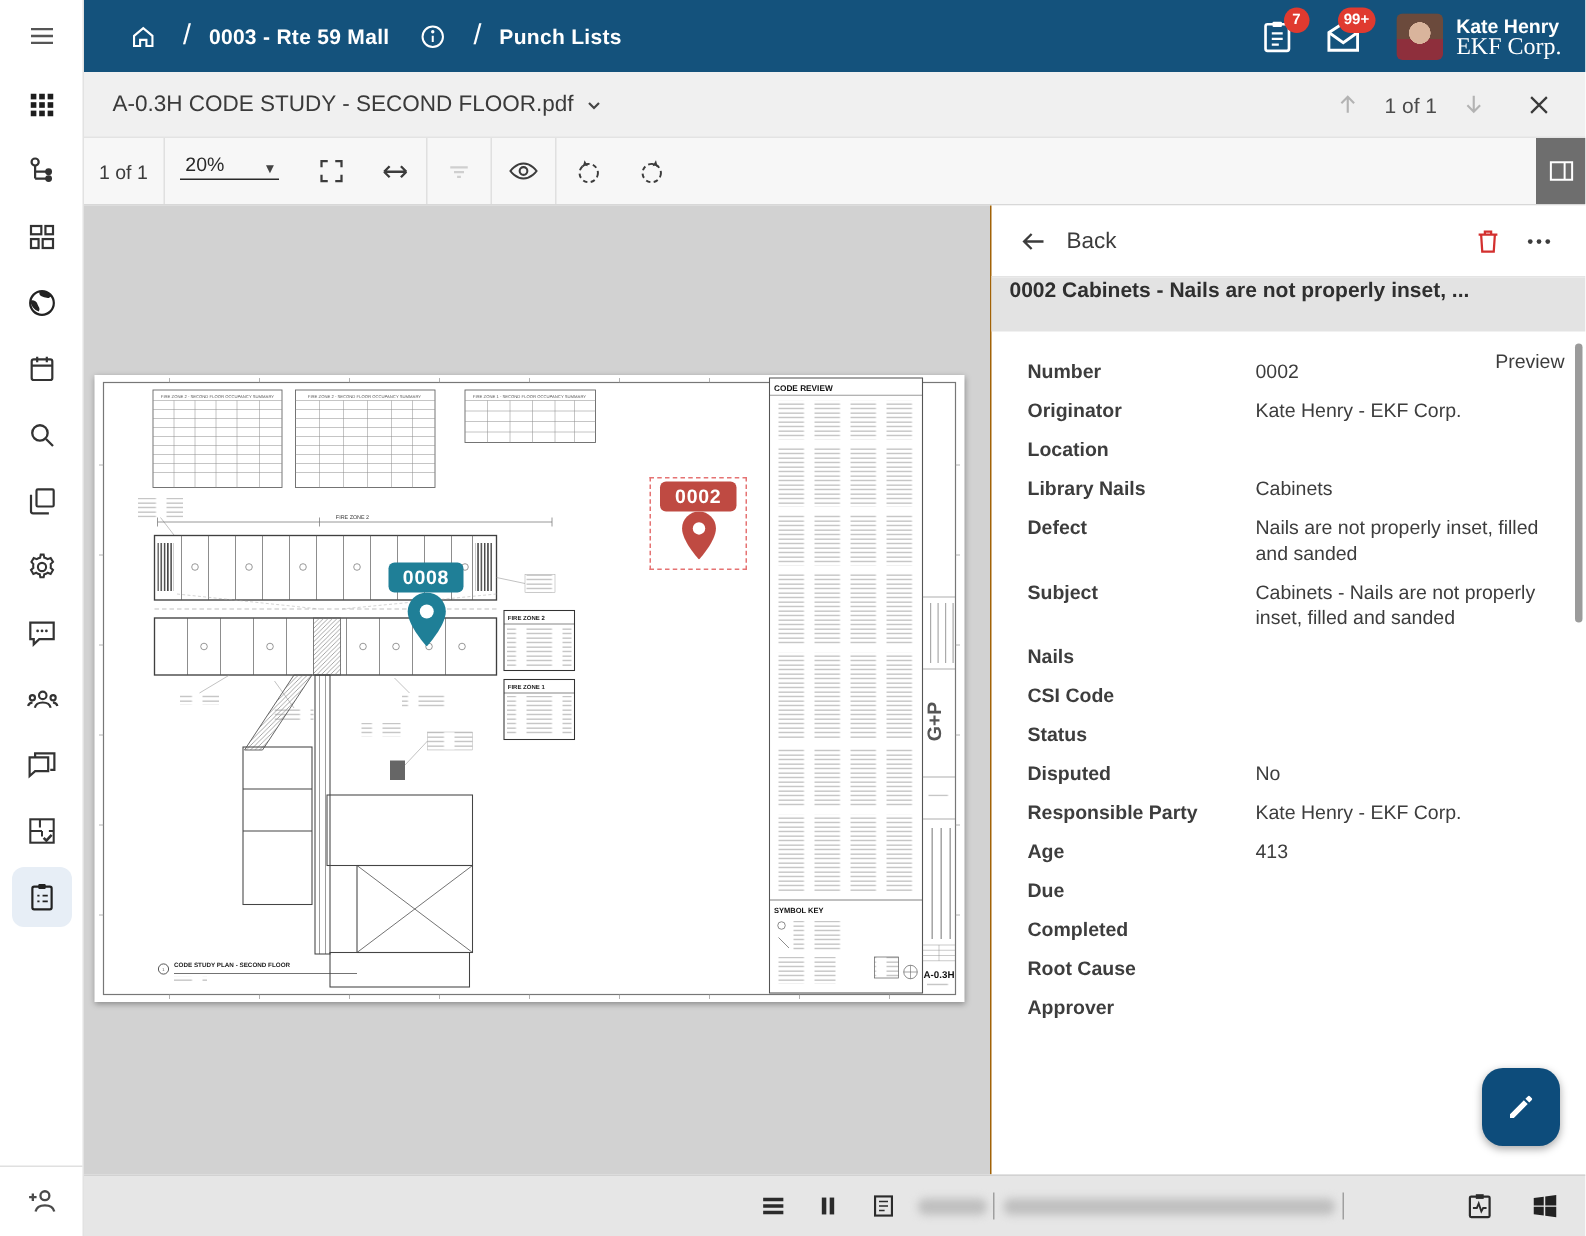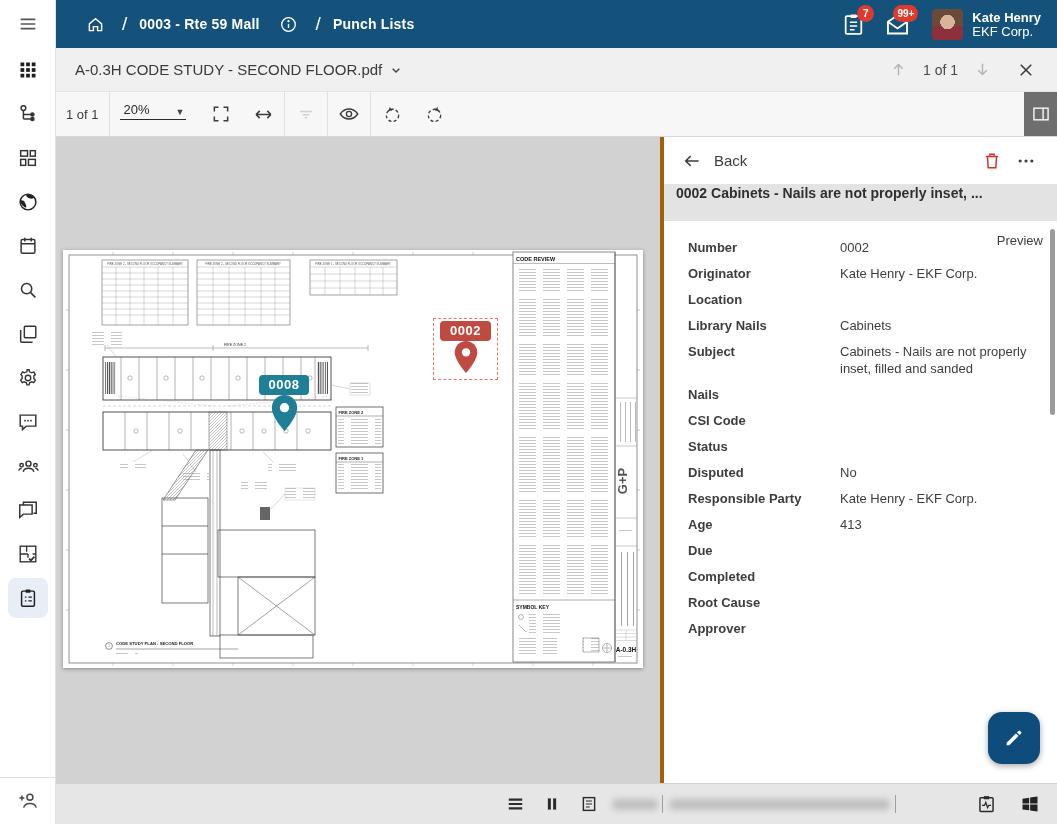--- a/index.html
+++ b/index.html
@@ -21,21 +21,21 @@
   .crumb-sep { font-size:19px; font-weight:300; margin:0 12px; color:#fff; }
   .crumb-text { font-size:14px; font-weight:700; letter-spacing:.2px; }
   .topbar .spacer { flex:1; }
   .badge-btn { position:relative; width:34px; height:34px; display:flex; align-items:center; justify-content:center; margin-left:10px; cursor:pointer; }
   .badge { position:absolute; top:-2px; right:-4px; background:#e03a2f; color:#fff; font-size:10px; font-weight:700; border-radius:9px; min-width:17px; height:17px; padding:0 4px; display:flex; align-items:center; justify-content:center; }
   .avatar { width:31px; height:31px; border-radius:4px; margin:0 9px 0 18px; background:
       radial-gradient(circle at 50% 42%, #d9b49c 0 30%, rgba(0,0,0,0) 31%),
       linear-gradient(180deg,#6b4a3c 0 55%, #8e2f3c 56% 100%);
       background-color:#5a4337; cursor:pointer; }
   .user-name { font-size:13px; font-weight:700; line-height:15px; }
-  .user-co { font-size:13px; line-height:13px; }
+  .user-co { font-size:16px; line-height:13px;font-family:Liberation Serif, serif; }
 
   .doc-bar { height:44px; background:#f0f0f0; display:flex; align-items:center; padding:0 22px 0 19px; border-bottom:1px solid #e3e3e3; }
   .doc-title { font-size:15px; color:#3a3a3a; display:flex; align-items:center; gap:6px; cursor:pointer; }
   .doc-bar .spacer { flex:1; }
   .pager { display:flex; align-items:center; gap:16px; font-size:14px; color:#4a4a4a; margin-right:26px; }
   .arrow-btn { color:#b3b3b3; display:flex; }
   .close-btn { display:flex; cursor:pointer; }
 
   .toolbar { height:45px; background:#f7f7f7; border-bottom:1px solid #d8d8d8; display:flex; align-items:center; position:relative; padding-left:8px; }
   .tb-page { font-size:13px; color:#3c3c3c; padding:0 10px 0 2px; }
@@ -59,21 +59,21 @@
   .ts65b { font-size:6.5px; font-weight:700; fill:#111; }
   .tsgp { font-size:13px; font-weight:700; fill:#555; }
 
   .pin-group { position:absolute; display:flex; flex-direction:column; align-items:center; cursor:pointer; }
   .pin-group.selected { border:1.5px dashed #e57373; padding:2px 3px; }
   .pin-label { color:#fff; font-size:13px; font-weight:700; border-radius:4px; padding:2px 10px 3px; letter-spacing:.5px; }
   .pin-label.red { background:#bf4a42; }
   .pin-label.teal { background:#1f7f97; }
 
   
-  .right-panel { width:397px; flex:0 0 397px; background:#fff; border-left:4px solid #a16207; position:relative; display:flex; flex-direction:column; }
+  .right-panel { width:397px; flex:0 0 397px; background:#fff; border-left:1px solid #a16207; position:relative; display:flex; flex-direction:column; }
   .panel-head { height:48px; display:flex; align-items:center; padding:0 16px 0 18px; border-bottom:1px solid #e4e4e4; flex:0 0 48px; }
   .back { display:flex; align-items:center; gap:12px; font-size:15px; color:#3c3c3c; cursor:pointer; }
   .panel-head .spacer { flex:1; }
   .icon-btn { width:30px; height:30px; display:flex; align-items:center; justify-content:center; cursor:pointer; }
   .panel-sub { height:36px; flex:0 0 36px; background:#e3e3e3; display:flex; padding:0 14px 0 12px; }
   .panel-item-title { font-size:14px; font-weight:700; color:#2f2f2f; white-space:nowrap; overflow:hidden; flex:1; }
   .preview-link { font-size:13px; color:#3c3c3c; margin-left:10px; cursor:pointer;margin-top:48px; }
   .details-head { height:56px; flex:0 0 56px; display:flex; align-items:center; gap:13px; padding-left:20px; border-bottom:1px solid #e4e4e4; cursor:pointer; }
   .details-title { font-size:15px; font-weight:700; color:#333; }
   .fields { padding:18px 18px 0 24px; overflow:hidden; flex:1; }
@@ -528,20 +528,24 @@
             </div>
           <div class="frow">
               <span class="flabel">Location</span>
               <span class="fvalue"></span>
             </div>
           <div class="frow">
               <span class="flabel">Library Nails</span>
               <span class="fvalue">Cabinets</span>
             </div>
           <div class="frow">
+              <span class="flabel">Defect</span>
+              <span class="fvalue">Nails are not properly inset, filled and sanded</span>
+            </div>
+          <div class="frow">
               <span class="flabel">Subject</span>
               <span class="fvalue">Cabinets - Nails are not properly inset, filled and sanded</span>
             </div>
           <div class="frow">
               <span class="flabel">Nails</span>
               <span class="fvalue"></span>
             </div>
           <div class="frow">
               <span class="flabel">CSI Code</span>
               <span class="fvalue"></span>

